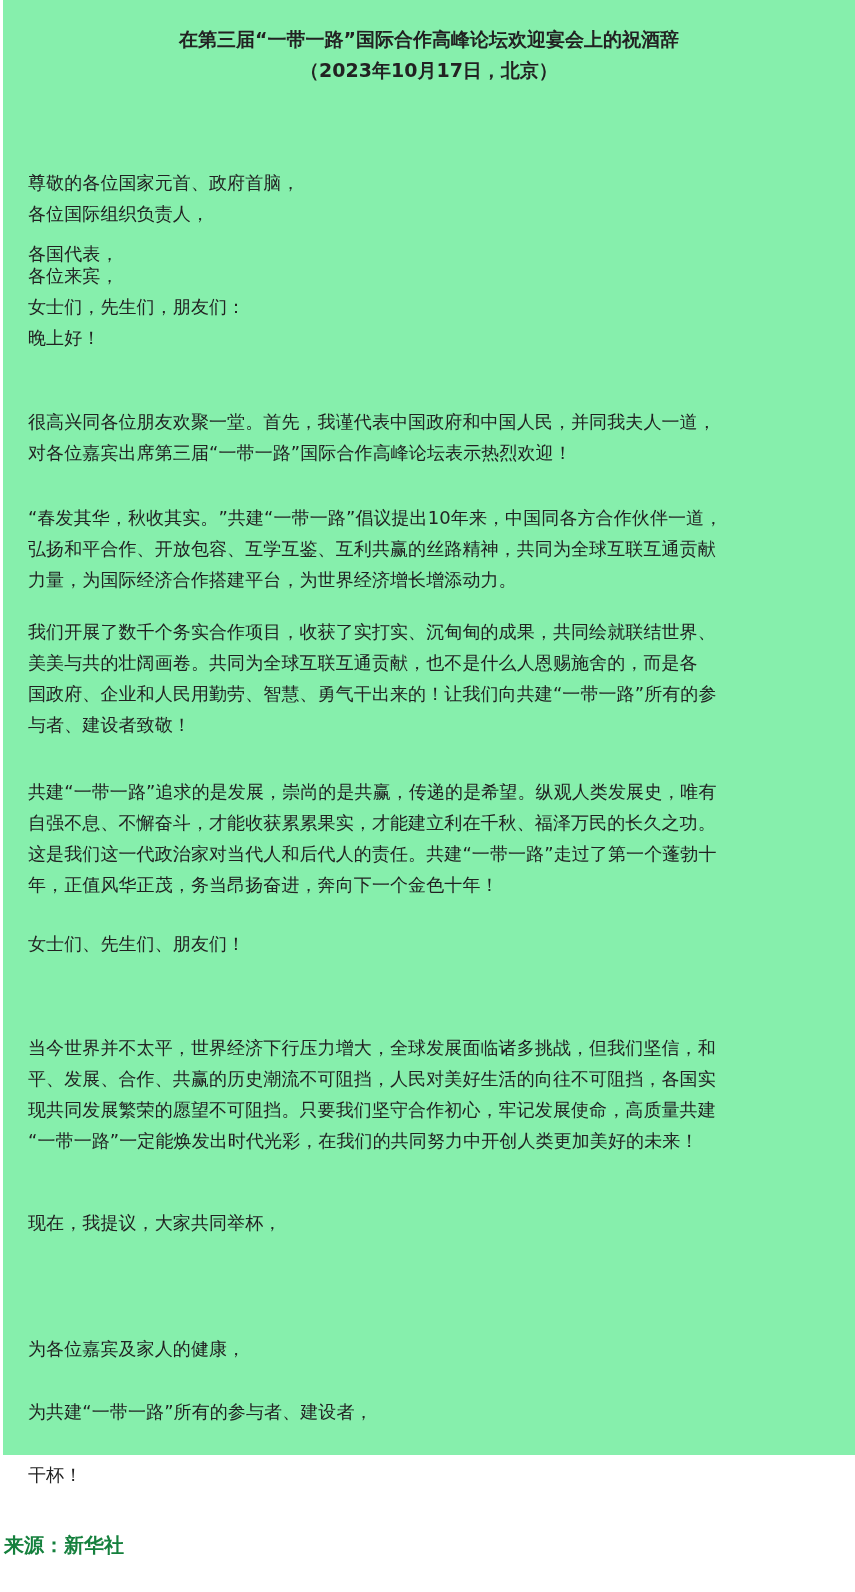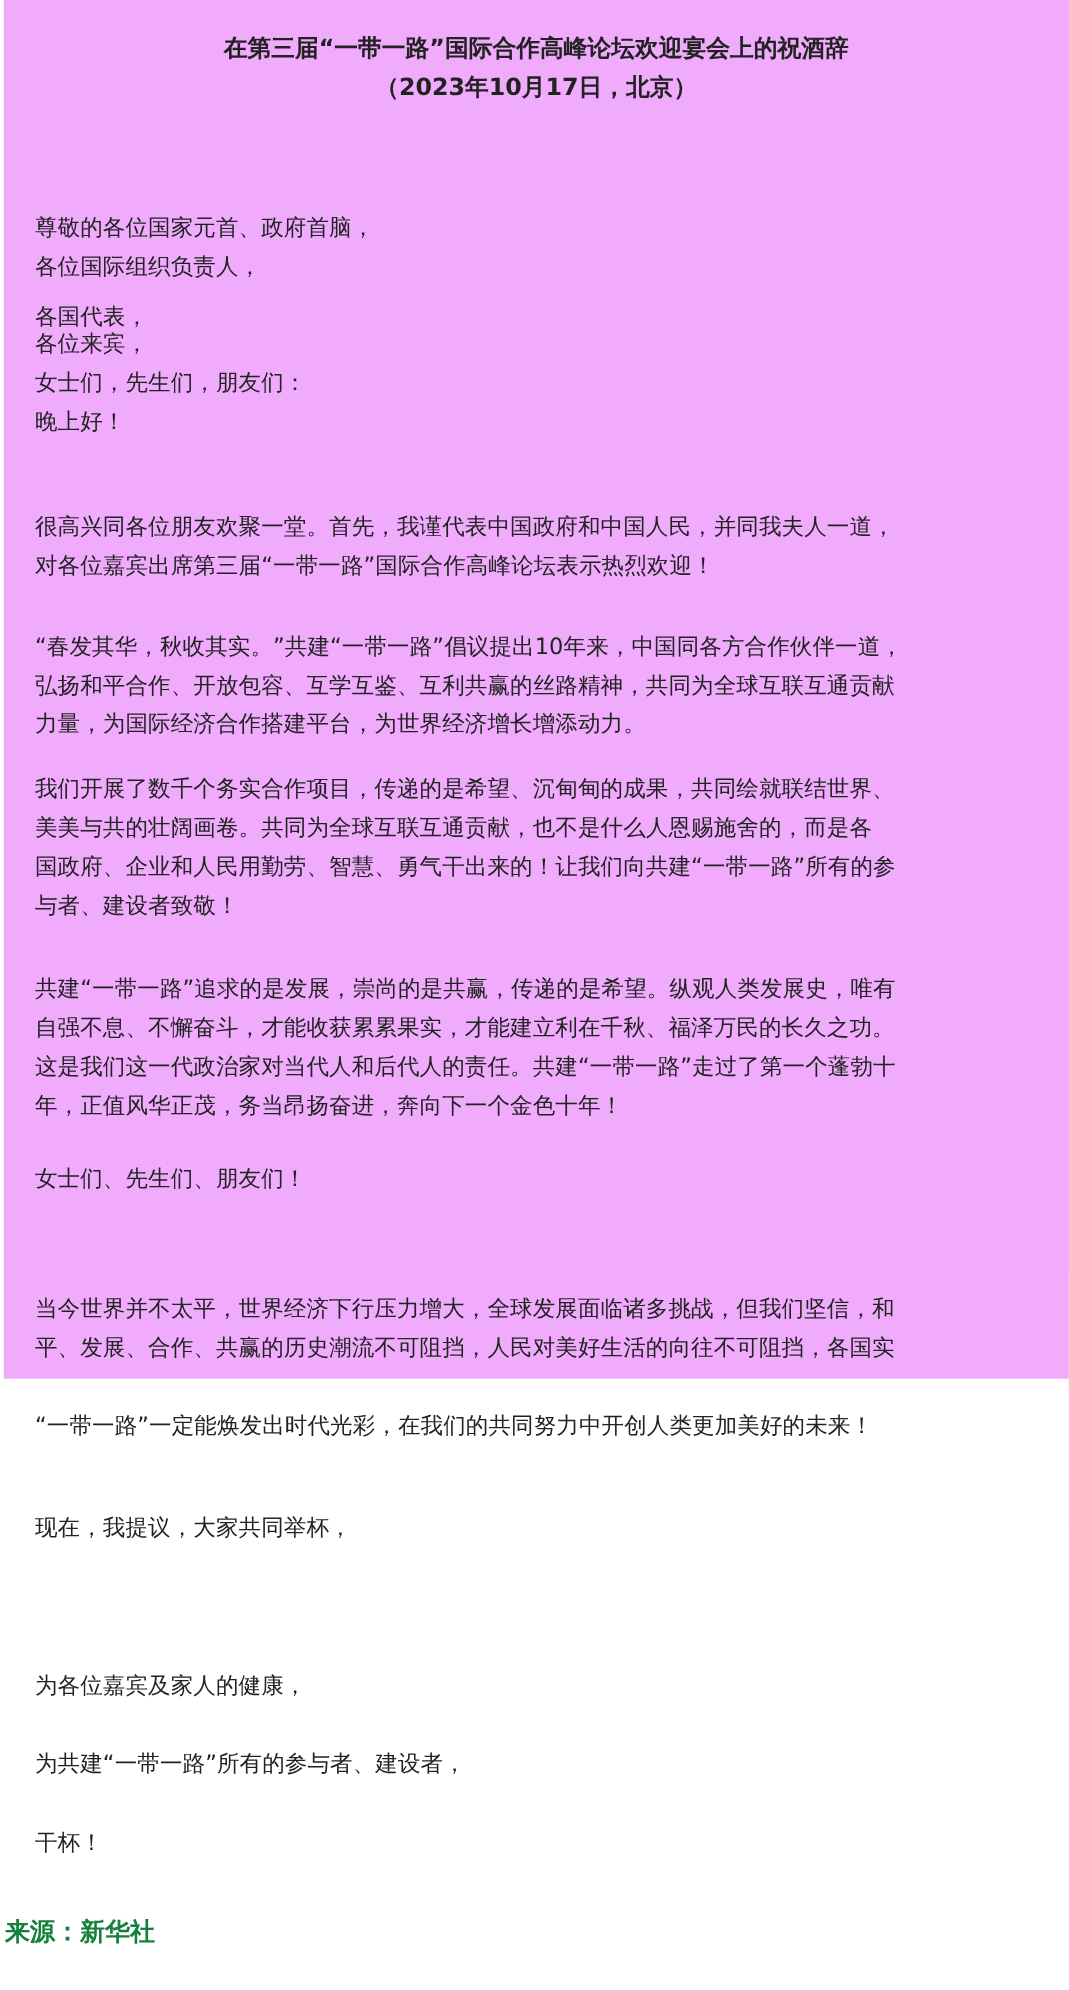--- a/index.html
+++ b/index.html
@@ -1,18 +1,18 @@
 <!DOCTYPE html>
 <html><head>
   <meta charset="utf-8">
   <style>
     html, body { margin: 0; padding: 0; background: #ffffff; }
     body { width: 855px; height: 1592px; position: relative; overflow: hidden;
            font-family: "DejaVu Sans", "Liberation Sans", sans-serif; color: #222222; }
-    .box { position: absolute; left: 3px; top: 0; width: 852px; height: 1103px; background: #f0abfc; }
+    .box { position: absolute; left: 3px; top: 0; width: 852px; height: 1455px; background: #86efac; }
     .title { position: absolute; left: 0; width: 852px; text-align: center; font-weight: bold;
              font-size: 19px; line-height: 31px; color: #222222; }
     .line { position: absolute; left: 25px; width: 800px; font-size: 18px; line-height: 31px;
             white-space: nowrap; color: #222222; letter-spacing: 0.1px; }
     .source { position: absolute; left: 4px; top: 1530px; font-size: 20px; font-weight: bold;
               color: #15803d; line-height: 30px; }
   </style>
 </head>
 <body>
 
@@ -27,34 +27,35 @@
   <div class="line" style="top:291px">女士们，先生们，朋友们：</div>
   <div class="line" style="top:322px">晚上好！</div>
 
   <div class="line" style="top:406px">很高兴同各位朋友欢聚一堂。首先，我谨代表中国政府和中国人民，并同我夫人一道，</div>
   <div class="line" style="top:437px">对各位嘉宾出席第三届“一带一路”国际合作高峰论坛表示热烈欢迎！</div>
 
   <div class="line" style="top:502px">“春发其华，秋收其实。”共建“一带一路”倡议提出10年来，中国同各方合作伙伴一道，</div>
   <div class="line" style="top:533px">弘扬和平合作、开放包容、互学互鉴、互利共赢的丝路精神，共同为全球互联互通贡献</div>
   <div class="line" style="top:564px">力量，为国际经济合作搭建平台，为世界经济增长增添动力。</div>
 
-  <div class="line" style="top:616px">我们开展了数千个务实合作项目，传递的是希望、沉甸甸的成果，共同绘就联结世界、</div>
+  <div class="line" style="top:616px">我们开展了数千个务实合作项目，收获了实打实、沉甸甸的成果，共同绘就联结世界、</div>
   <div class="line" style="top:647px">美美与共的壮阔画卷。共同为全球互联互通贡献，也不是什么人恩赐施舍的，而是各</div>
   <div class="line" style="top:678px">国政府、企业和人民用勤劳、智慧、勇气干出来的！让我们向共建“一带一路”所有的参</div>
   <div class="line" style="top:709px">与者、建设者致敬！</div>
 
   <div class="line" style="top:776px">共建“一带一路”追求的是发展，崇尚的是共赢，传递的是希望。纵观人类发展史，唯有</div>
   <div class="line" style="top:807px">自强不息、不懈奋斗，才能收获累累果实，才能建立利在千秋、福泽万民的长久之功。</div>
   <div class="line" style="top:838px">这是我们这一代政治家对当代人和后代人的责任。共建“一带一路”走过了第一个蓬勃十</div>
   <div class="line" style="top:869px">年，正值风华正茂，务当昂扬奋进，奔向下一个金色十年！</div>
 
   <div class="line" style="top:928px">女士们、先生们、朋友们！</div>
 
   <div class="line" style="top:1032px">当今世界并不太平，世界经济下行压力增大，全球发展面临诸多挑战，但我们坚信，和</div>
   <div class="line" style="top:1063px">平、发展、合作、共赢的历史潮流不可阻挡，人民对美好生活的向往不可阻挡，各国实</div>
+  <div class="line" style="top:1094px">现共同发展繁荣的愿望不可阻挡。只要我们坚守合作初心，牢记发展使命，高质量共建</div>
   <div class="line" style="top:1125px">“一带一路”一定能焕发出时代光彩，在我们的共同努力中开创人类更加美好的未来！</div>
 
   <div class="line" style="top:1207px">现在，我提议，大家共同举杯，</div>
   <div class="line" style="top:1333px">为各位嘉宾及家人的健康，</div>
   <div class="line" style="top:1396px">为共建“一带一路”所有的参与者、建设者，</div>
   <div class="line" style="top:1459px">干杯！</div>
 </div>
 
 <div class="source">来源：新华社</div>
 

